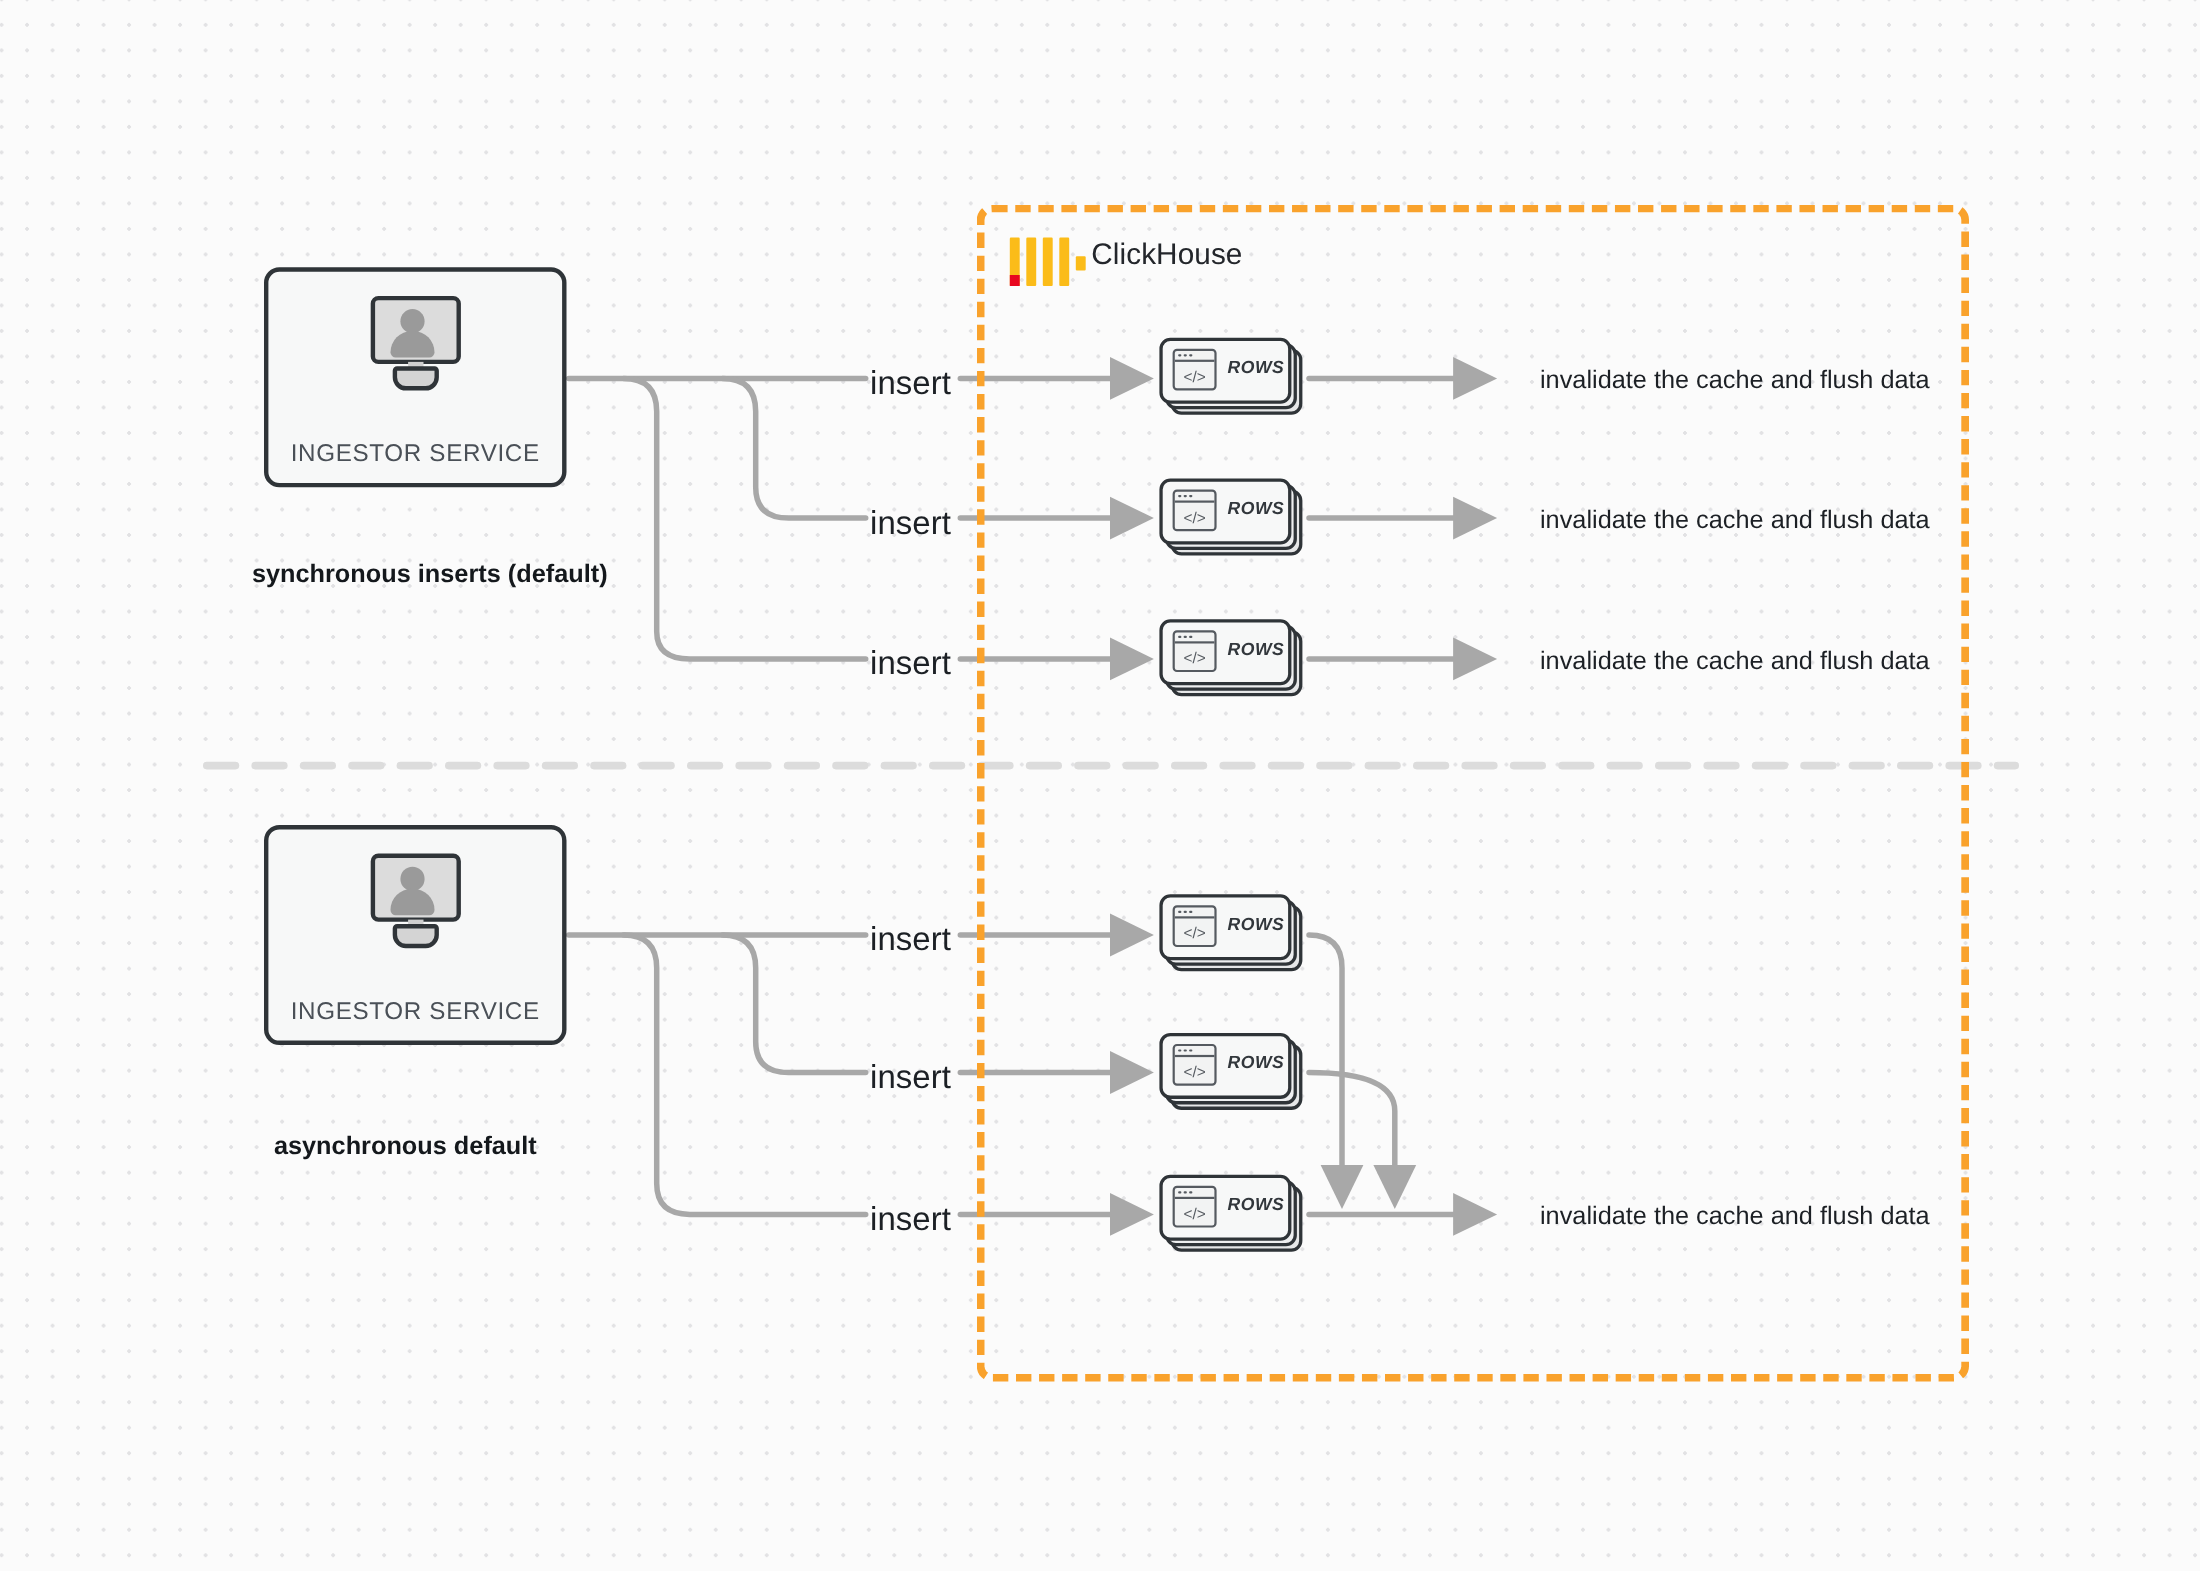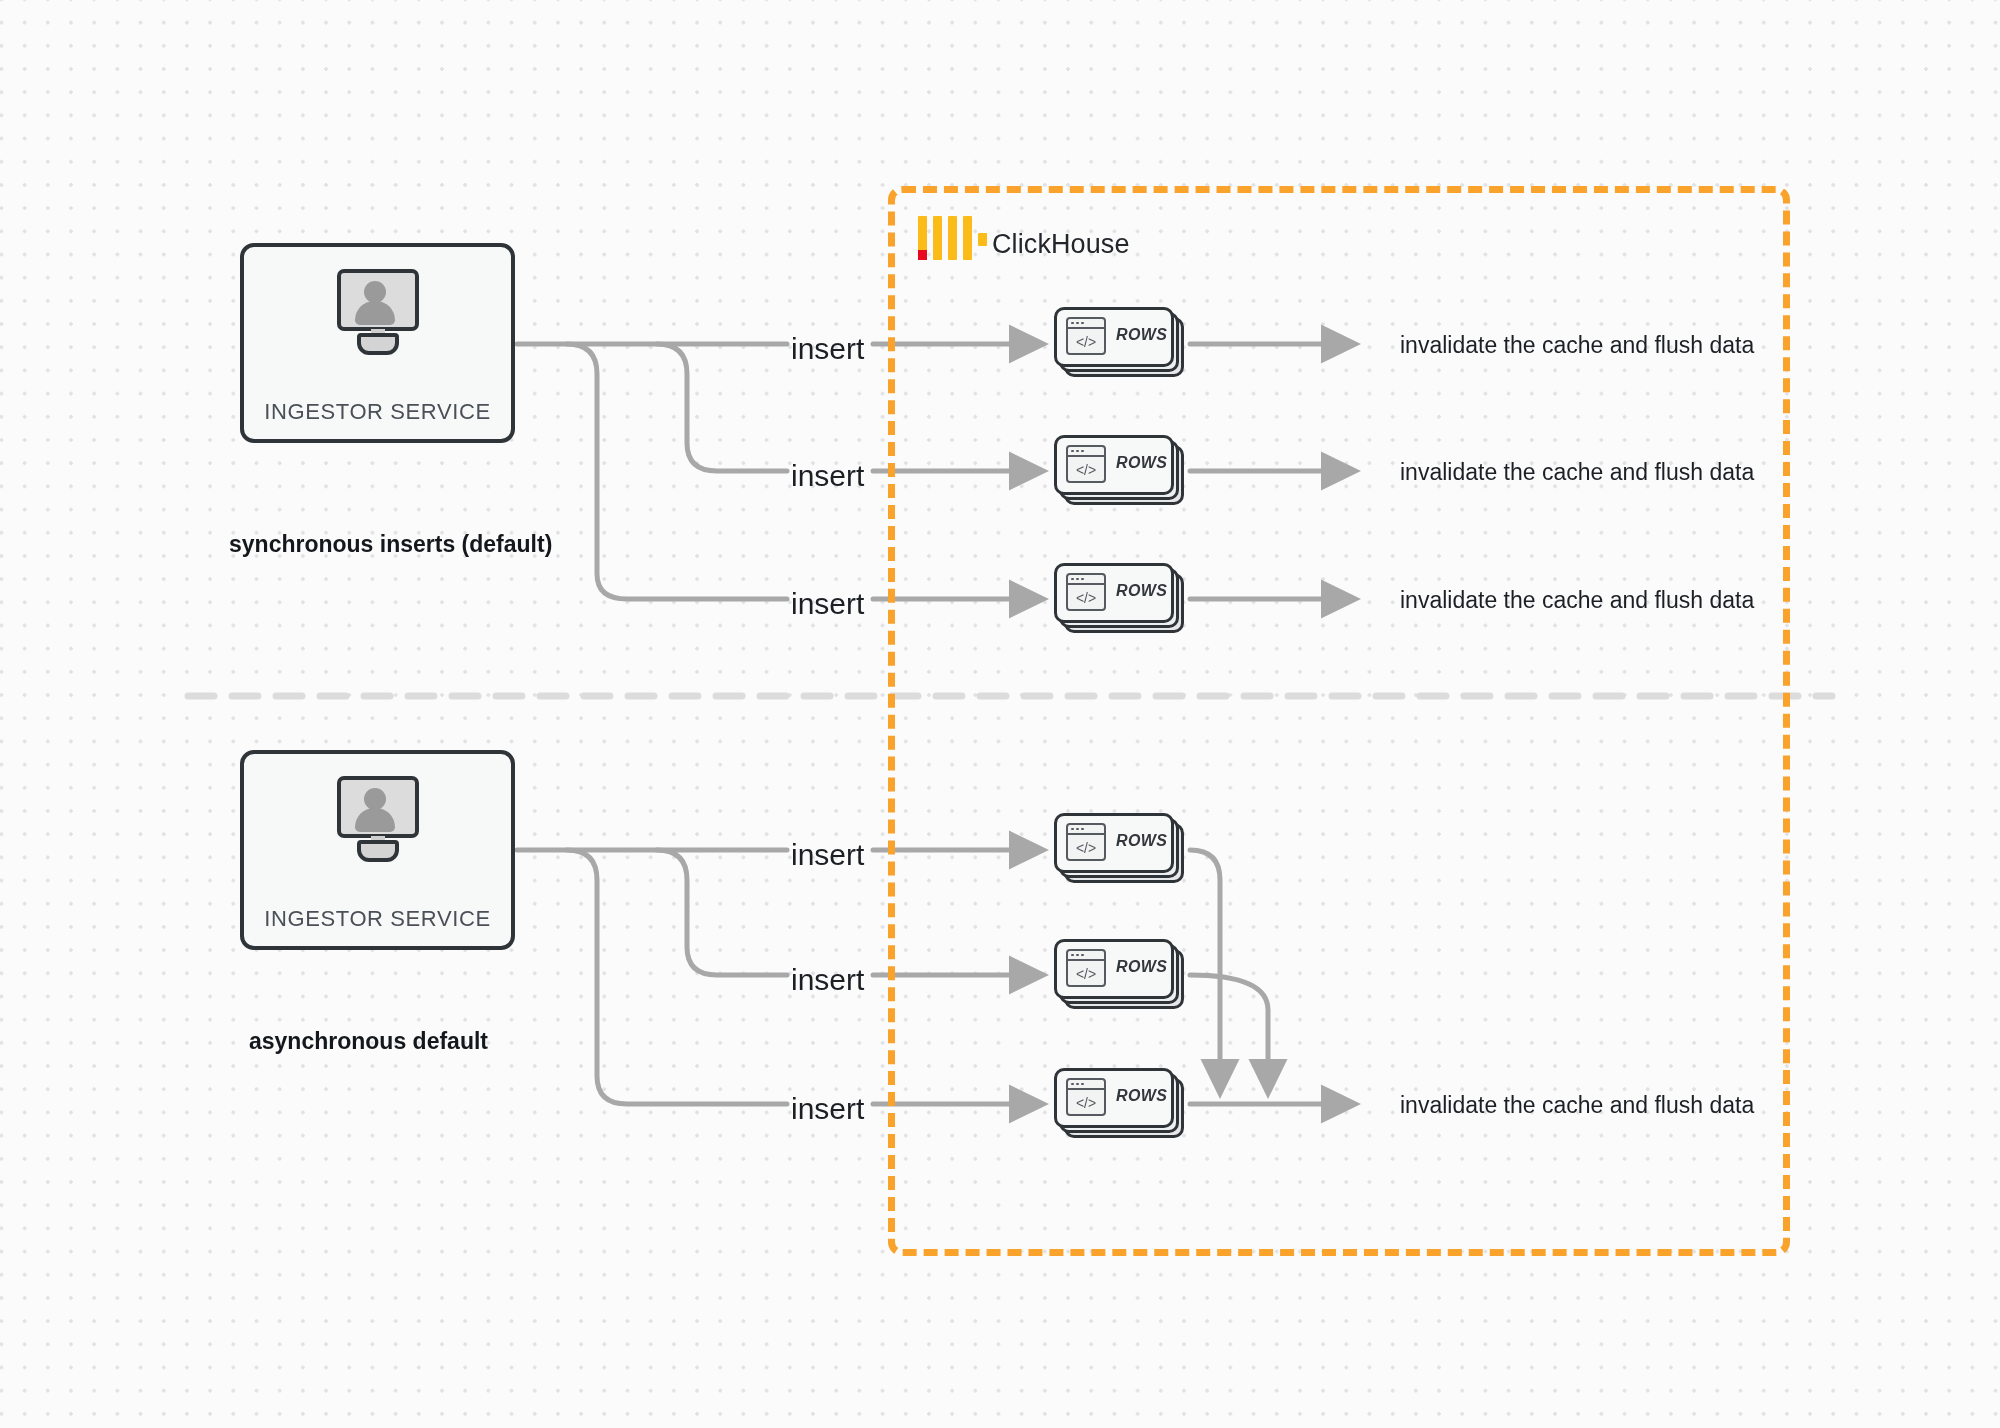--- a/index.html
+++ b/index.html
@@ -24,21 +24,21 @@
     position:absolute;
     left:888px;top:186px;
     width:902px;height:1070px;
     border:7px dashed #f9a22c;
     border-radius:14px;
     box-sizing:border-box;
     background:transparent;
   }
   .ch-header{
     position:absolute;left:918px;top:216px;
-    display:flex;align-items:flex-end;gap:17px;
+    display:flex;align-items:flex-start;gap:17px;
   }
   .ch-logo{position:relative;width:57px;height:44px;}
   .ch-logo .bar{position:absolute;top:0;width:9px;height:44px;background:#fbbc19;border-radius:1px;}
   .ch-logo .bar.b1{left:0;}
   .ch-logo .bar.b2{left:15px;}
   .ch-logo .bar.b3{left:30px;}
   .ch-logo .bar.b4{left:45px;}
   .ch-logo .stub{position:absolute;left:60px;top:17px;width:9px;height:13px;background:#fbbc19;border-radius:1px;}
   .ch-logo .red{position:absolute;left:0;bottom:0;width:9px;height:10px;background:#e8071f;}
   .ch-title{
@@ -77,21 +77,21 @@
     background:#d4d4d4;border:4px solid #2f3438;border-radius:4px 4px 12px 12px;box-sizing:border-box;
   }
   .ingestor-label{
     margin-top:10px;font-size:22px;color:#4a5057;letter-spacing:.6px;white-space:nowrap;
   }
 
   
   .mode-label{
     position:absolute;font-size:23px;font-weight:bold;color:#14181c;white-space:nowrap;
   }
-  .mode-label.sync{left:229px;top:531px;text-align:center;}
+  .mode-label.sync{left:229px;top:508px;text-align:center;}
   .mode-label.async{left:249px;top:1028px;}
 
   
   .insert-label{
     position:absolute;font-size:30px;color:#1c2025;white-space:nowrap;
   }
 
   
   .rows-node{position:absolute;width:130px;height:70px;}
   .rows-node .card{

